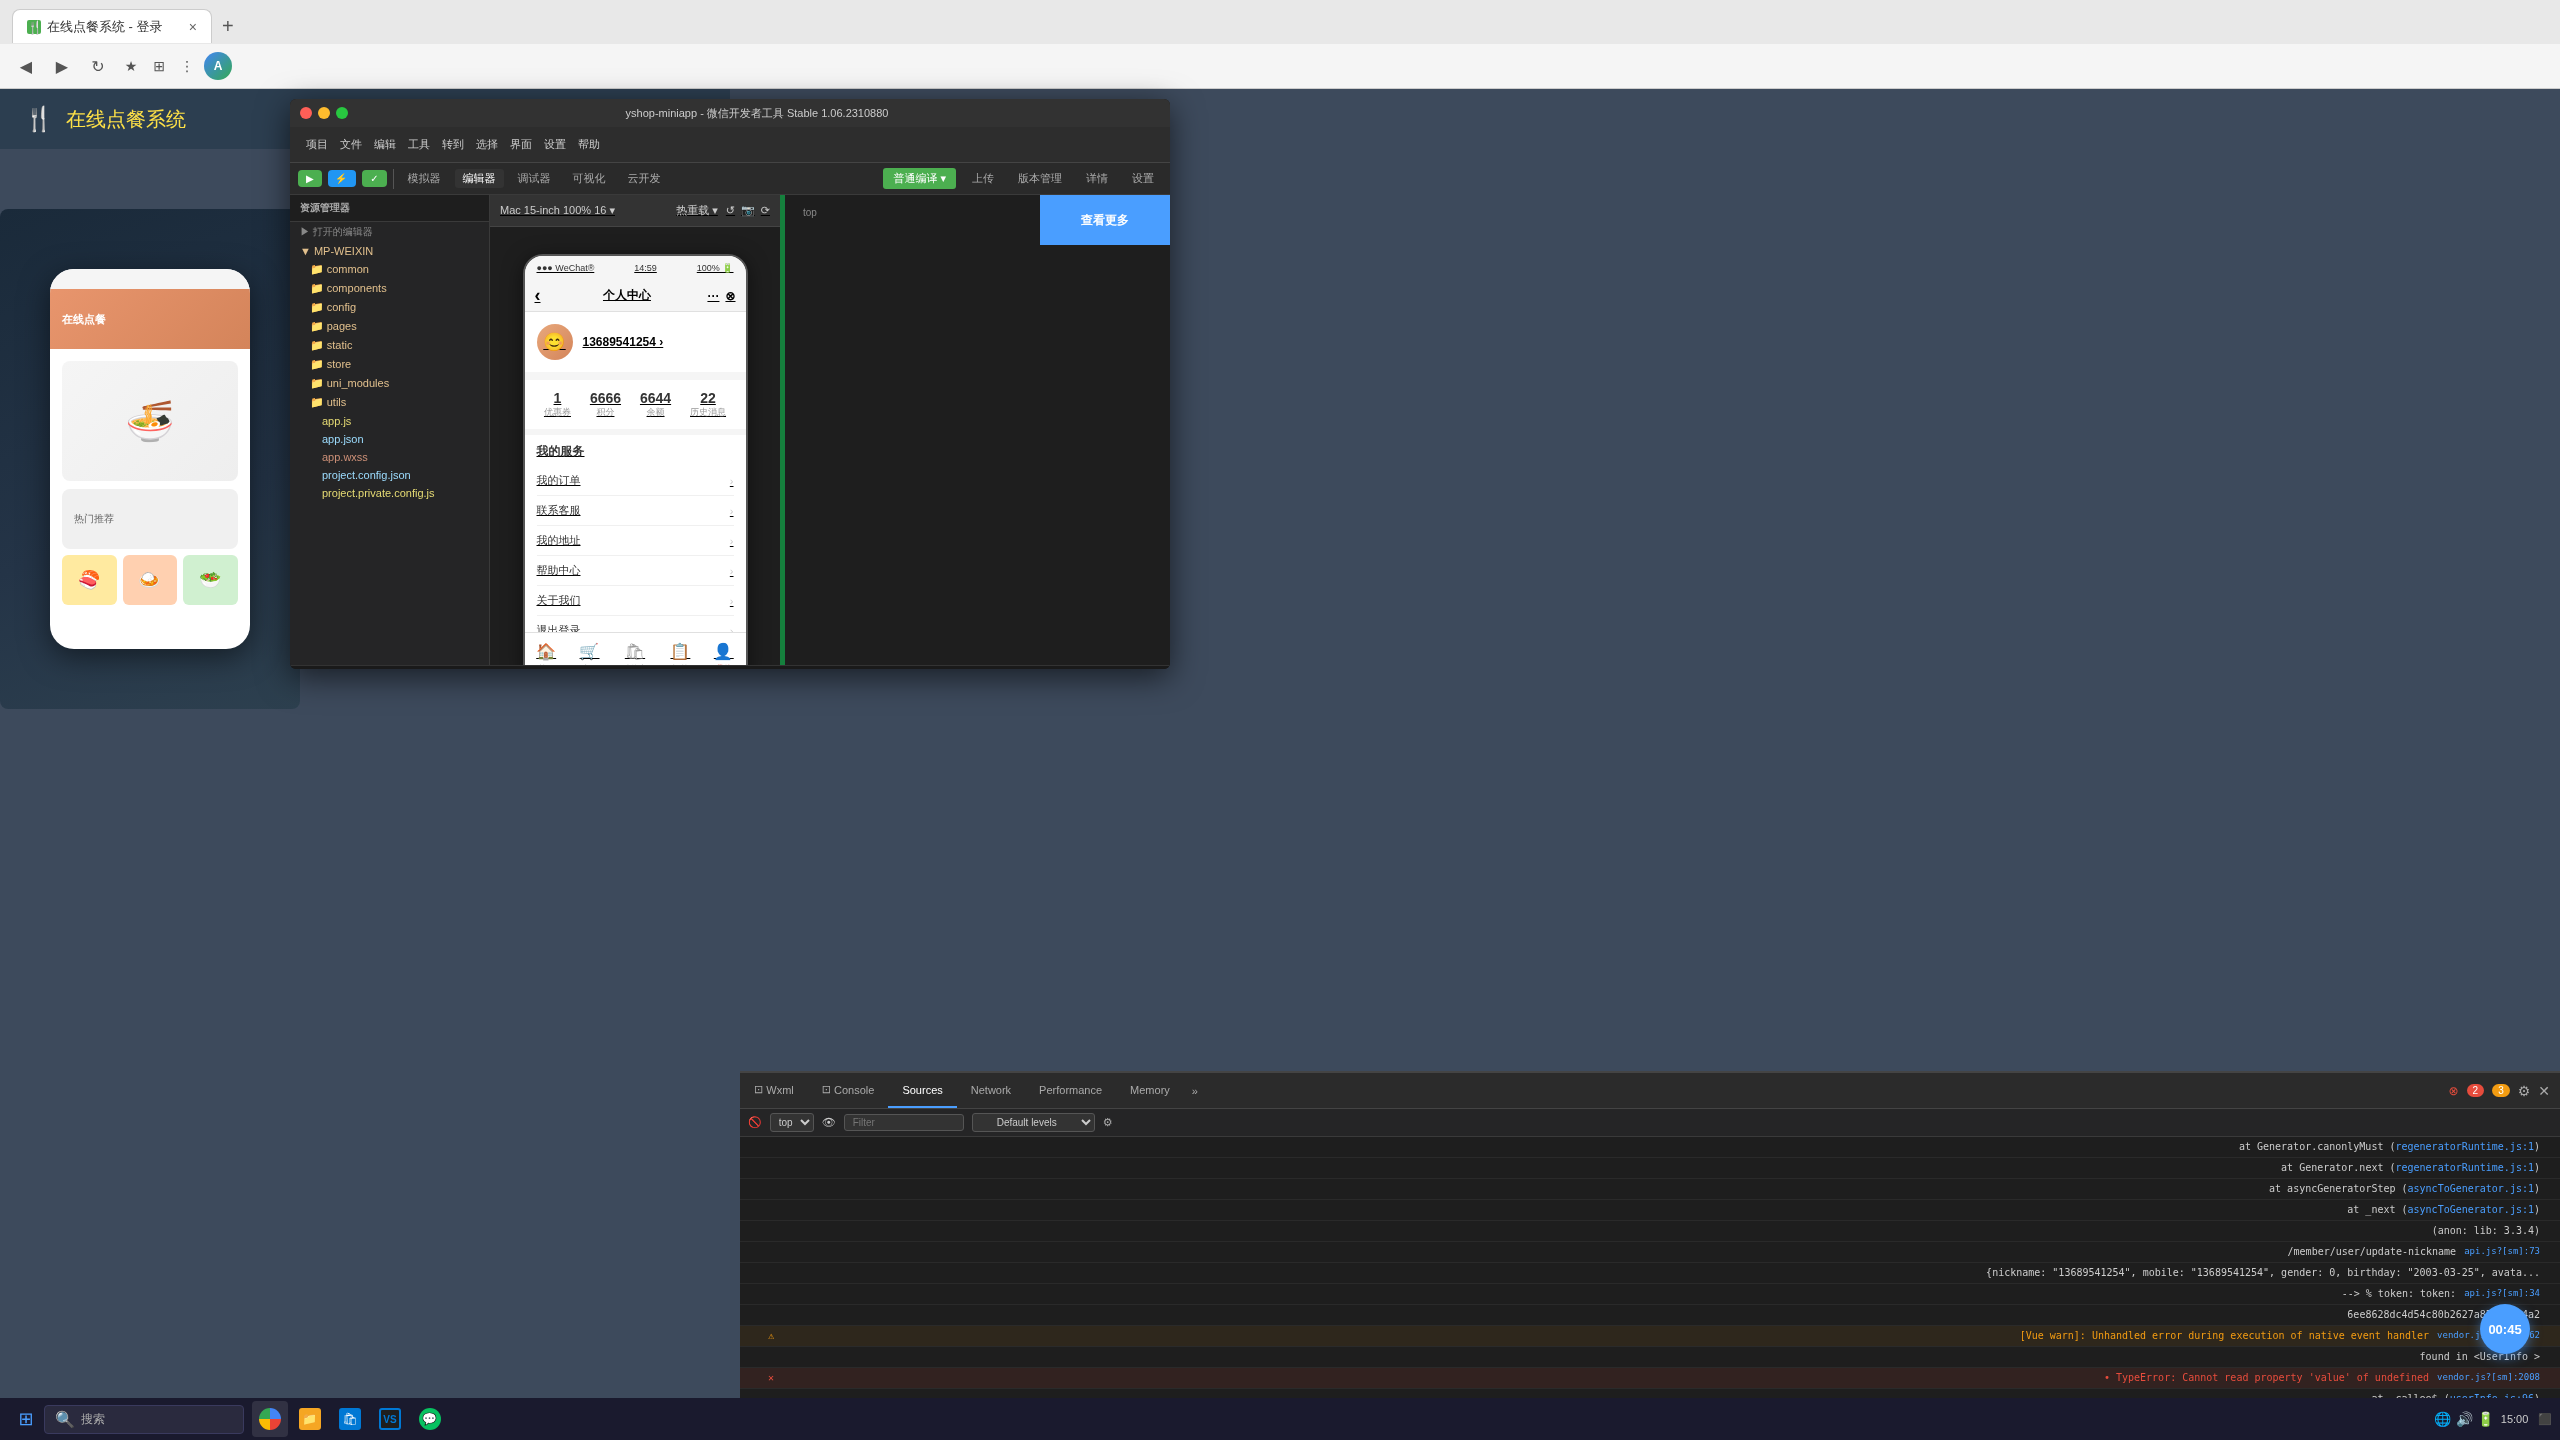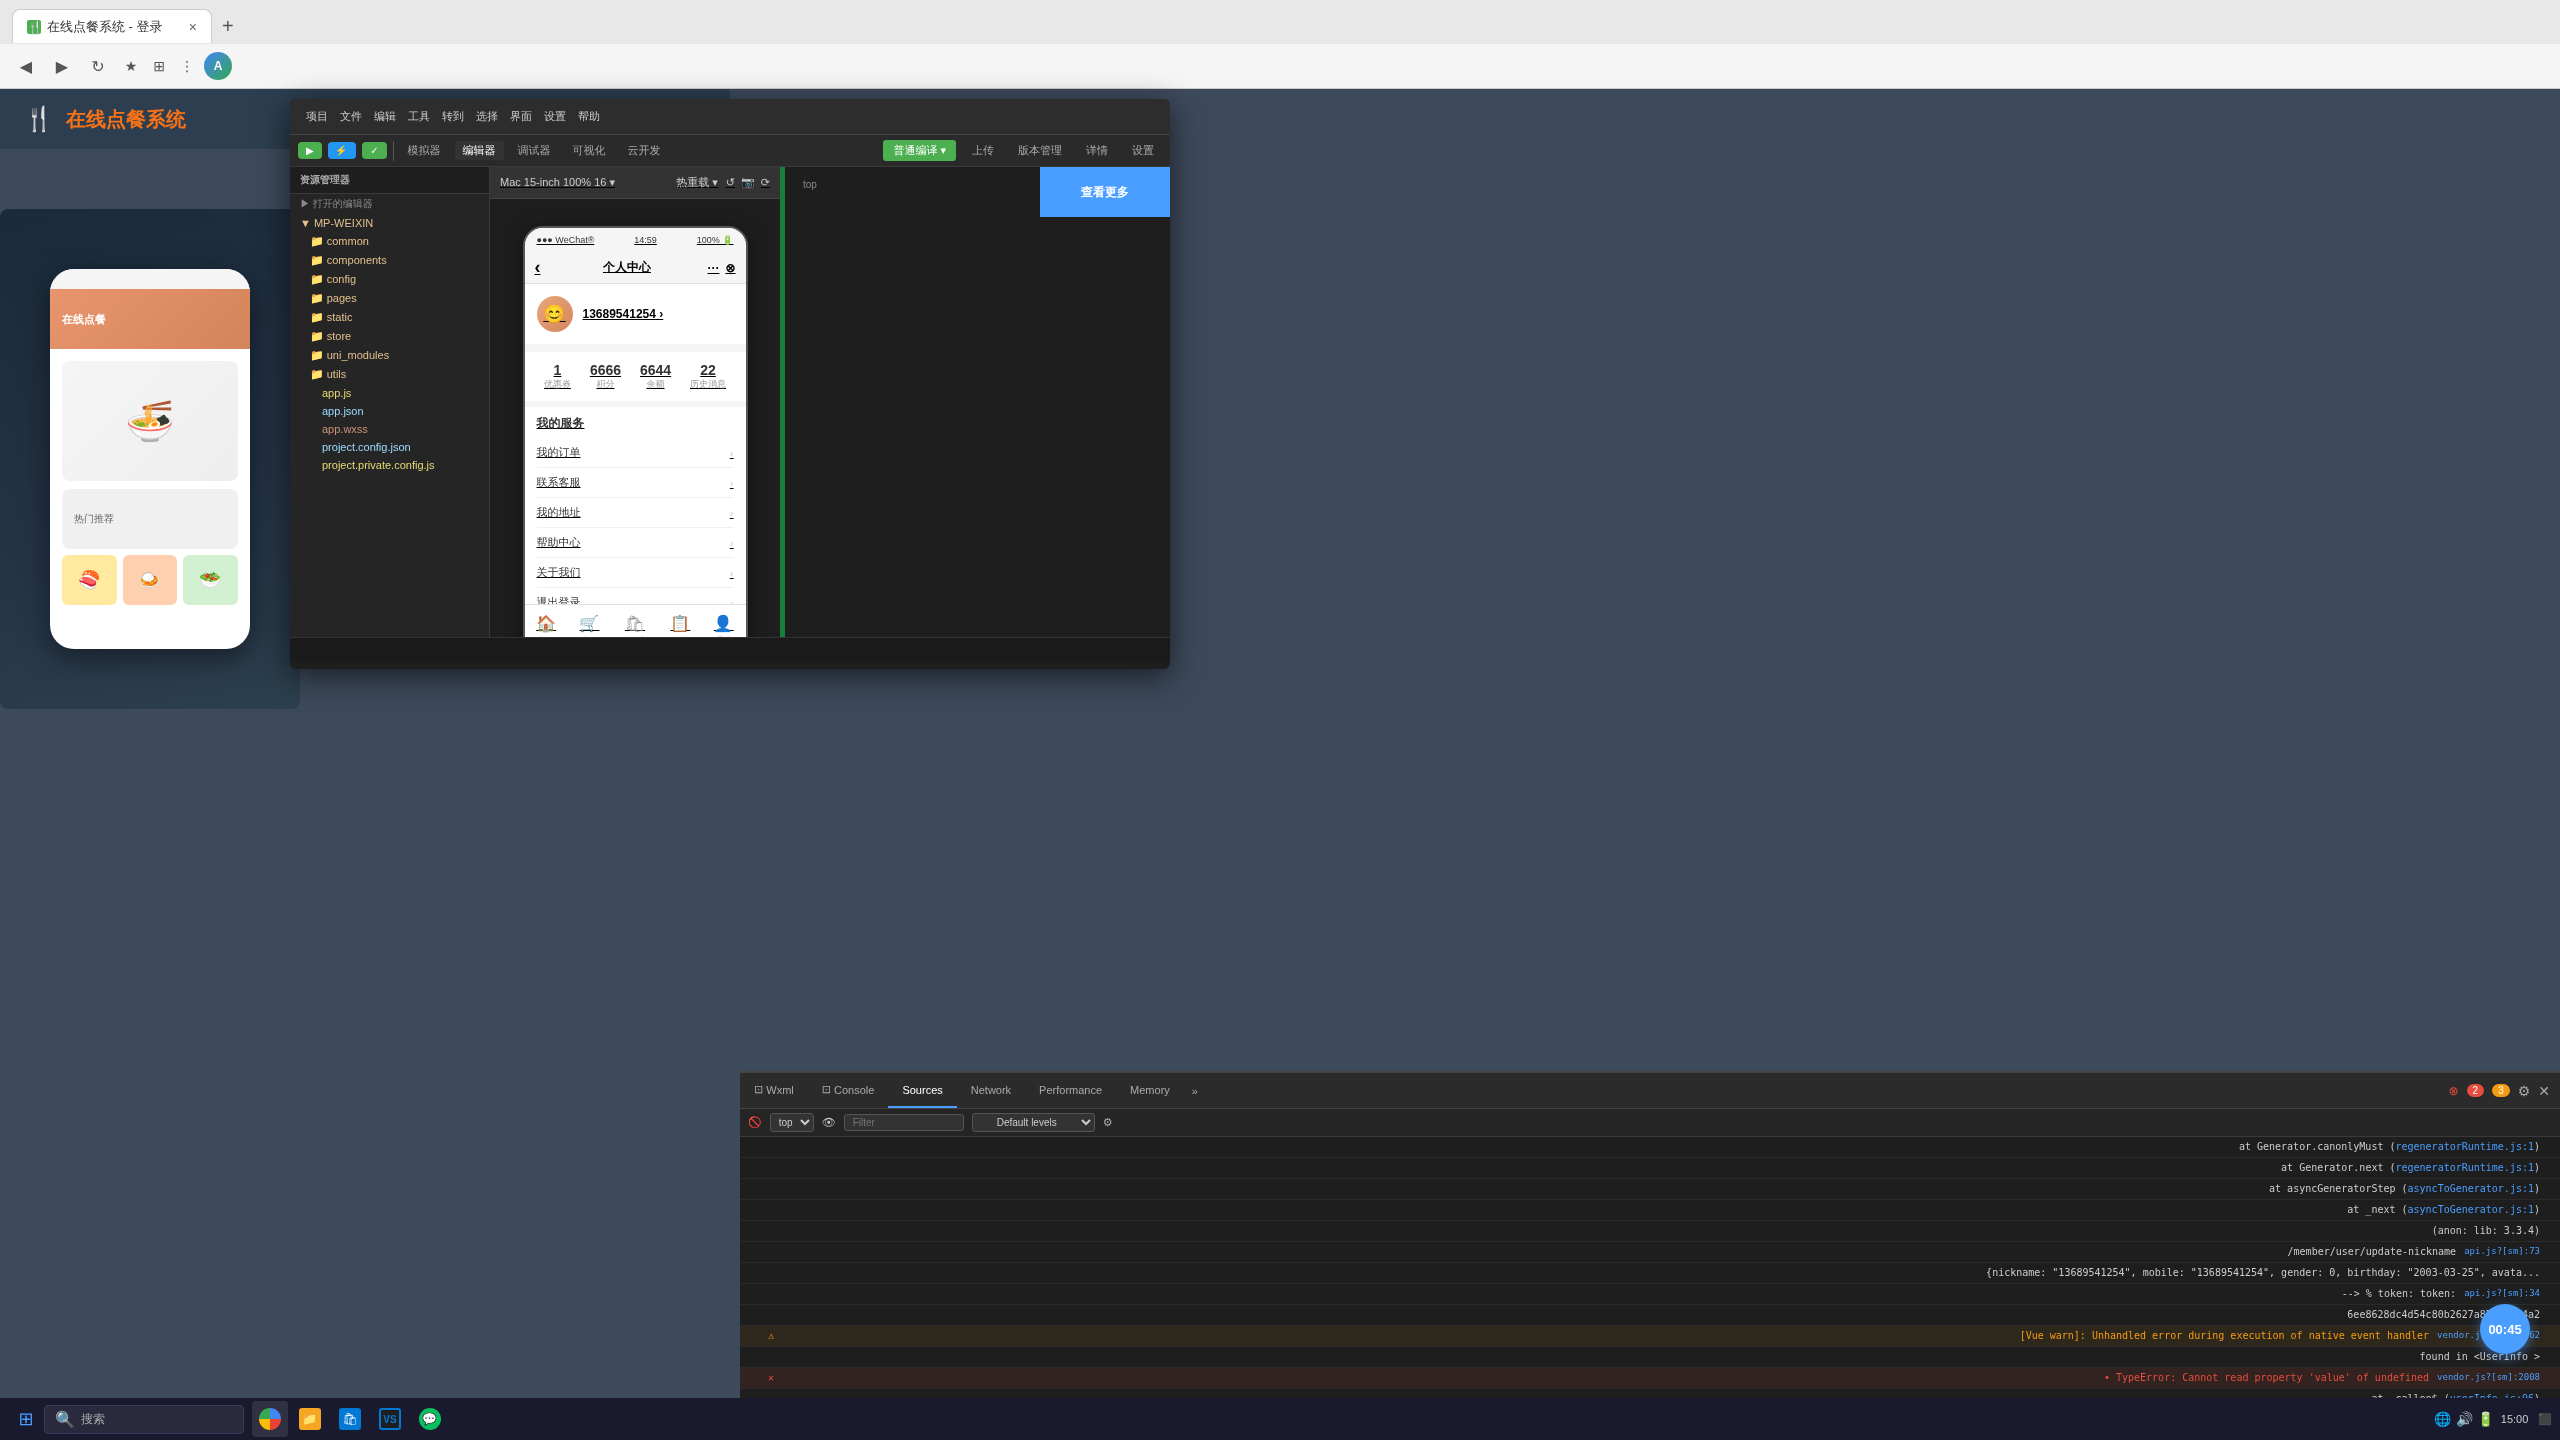--- a/index.html
+++ b/index.html
@@ -138,23 +138,23 @@
       background: #2c3e50;
       padding: 16px 24px;
       display: flex;
       align-items: center;
       gap: 12px;
     }
     .site-logo {
       font-size: 24px;
     }
     .site-title {
-      color: #f97316;
+      color: #fde047;
       font-size: 20px;
-      font-weight: bold;
+      font-weight: normal;
     }
 
     
     .webpage-bg {
       padding: 20px;
       position: relative;
     }
     .bg-overlay-image {
       position: absolute;
       left: 0;
@@ -717,20 +717,26 @@
                 <div style="flex:1;height:50px;background:#d0f0d0;border-radius:6px;display:flex;align-items:center;justify-content:center;font-size:18px;">🥗</div>
               </div>
             </div>
           </div>
         </div>
       </div>
     </div>
   </div>
 
   <div class="devtools-window">
+    <div class="devtools-titlebar">
+      <div class="title-dot red"></div>
+      <div class="title-dot yellow"></div>
+      <div class="title-dot green"></div>
+      <span class="devtools-title-text">yshop-miniapp - 微信开发者工具 Stable 1.06.2310880</span>
+    </div>
     <div class="devtools-toolbar">
       <span class="devtools-toolbar-btn">项目</span>
       <span class="devtools-toolbar-btn">文件</span>
       <span class="devtools-toolbar-btn">编辑</span>
       <span class="devtools-toolbar-btn">工具</span>
       <span class="devtools-toolbar-btn">转到</span>
       <span class="devtools-toolbar-btn">选择</span>
       <span class="devtools-toolbar-btn">界面</span>
       <span class="devtools-toolbar-btn">设置</span>
       <span class="devtools-toolbar-btn">帮助</span>

